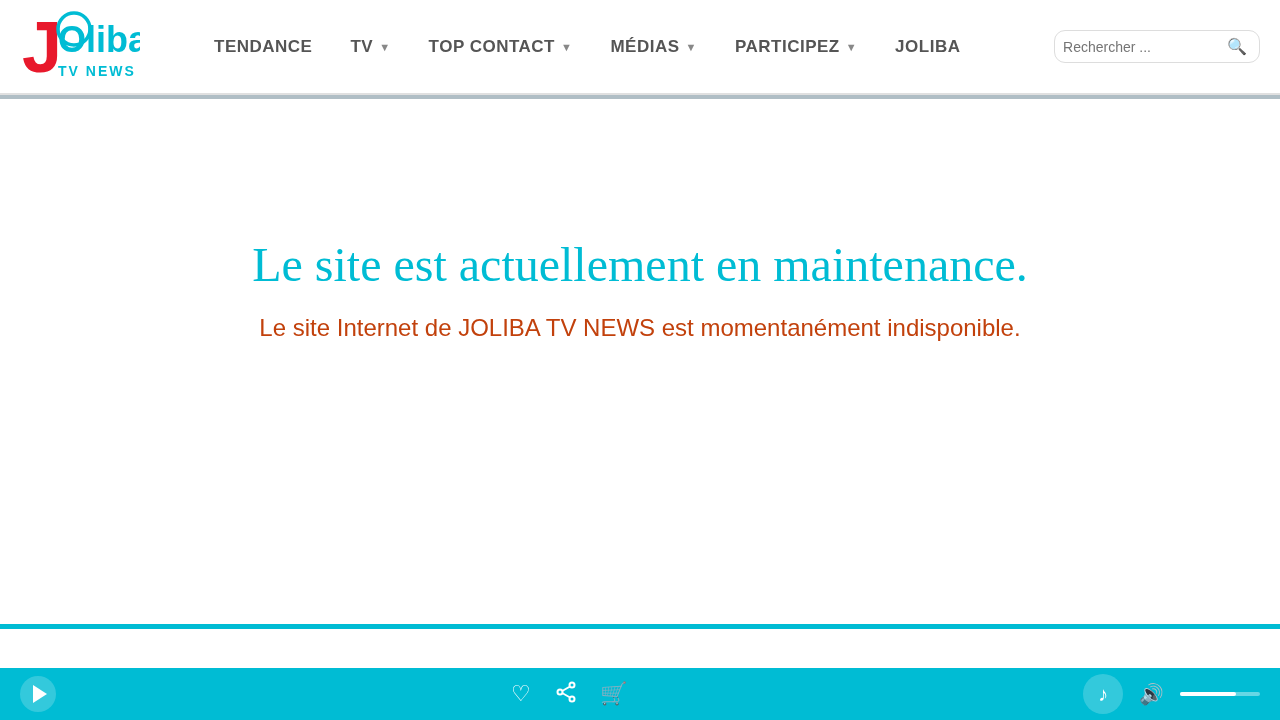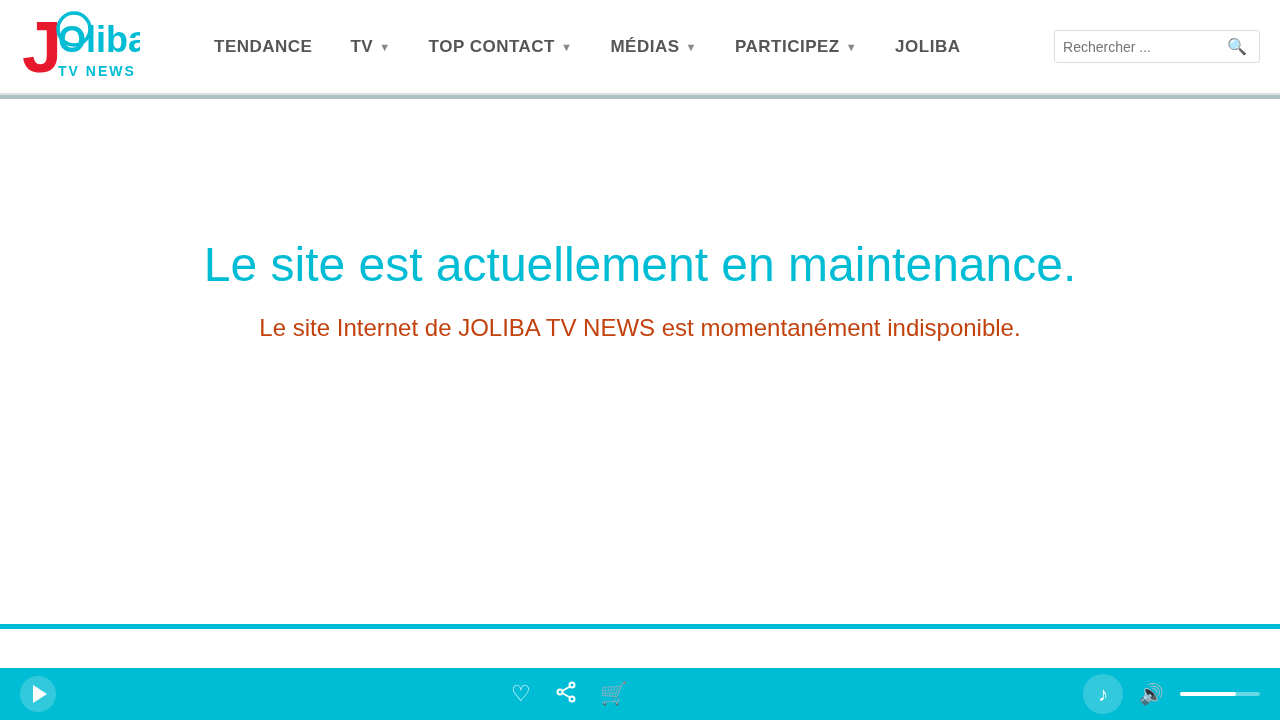--- a/index.html
+++ b/index.html
@@ -46,21 +46,21 @@
     .nav-chevron {
       font-size: 11px;
       color: #888;
       margin-left: 2px;
     }
 
     .search-area {
       display: flex;
       align-items: center;
       border: 1px solid #ddd;
-      border-radius: 3px;
+      border-radius: 11px;
       padding: 4px 8px;
       margin-left: auto;
     }
 
     .search-input {
       border: none;
       outline: none;
       font-size: 14px;
       color: #999;
       width: 160px;
@@ -93,20 +93,21 @@
       min-height: 360px;
     }
 
     .maintenance-title {
       font-size: 48px;
       font-weight: 400;
       color: #00bcd4;
       text-align: left;
       margin-bottom: 20px;
       line-height: 1.2;
+      font-family: Liberation Serif, serif;
     }
 
     .maintenance-subtitle {
       font-size: 24px;
       color: #c2410c;
       text-align: center;
       font-weight: 400;
     }
 
     

